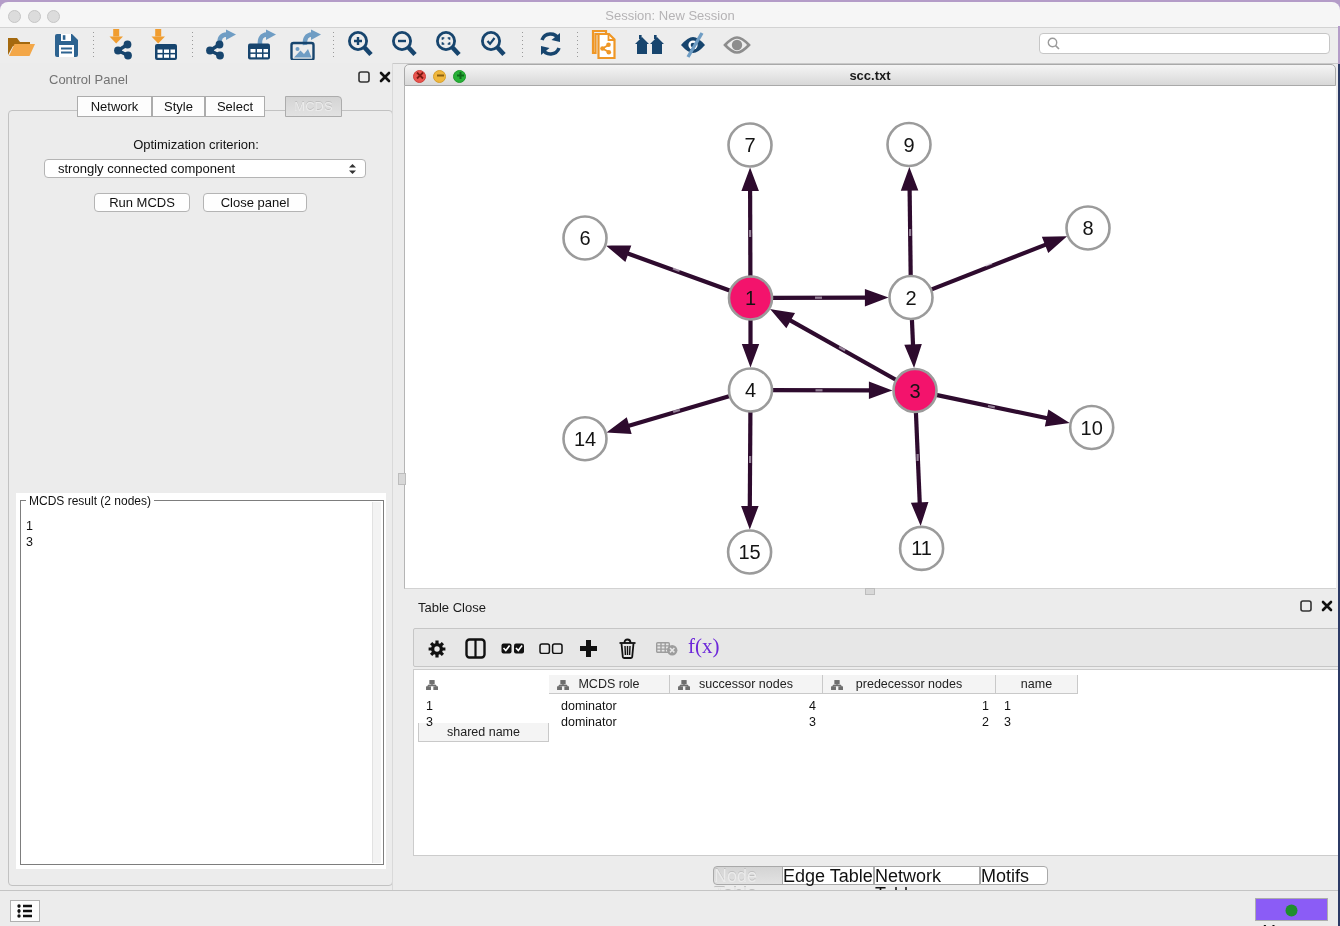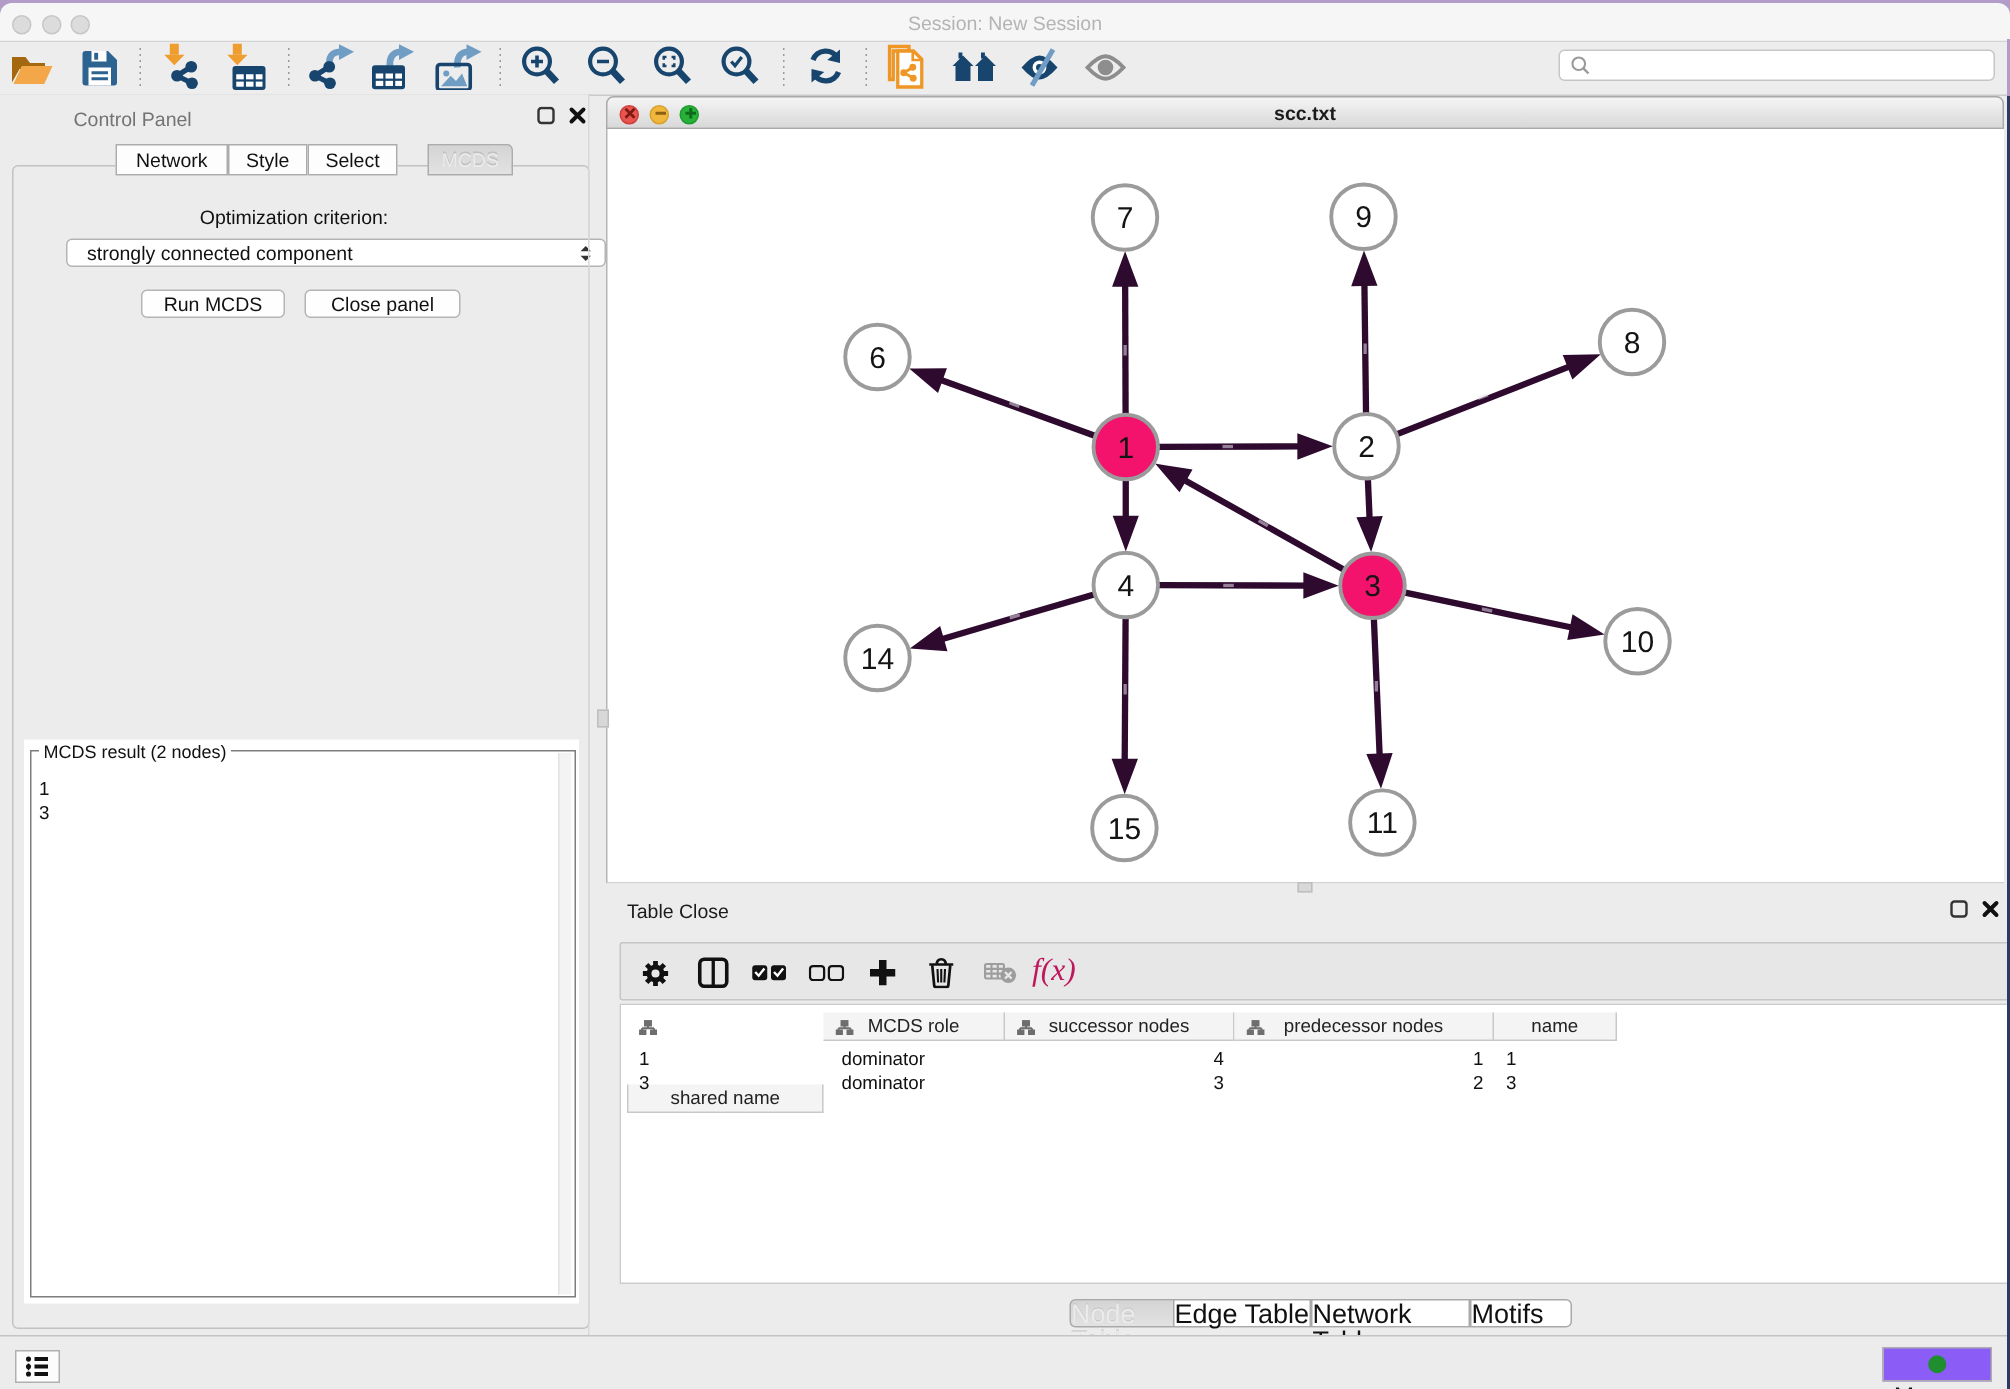--- a/index.html
+++ b/index.html
@@ -28,21 +28,21 @@
 #cpHdr{position:absolute;left:13px;top:9px;font-size:13px;color:#737373;margin-left:36px;}
 .tab{position:absolute;top:0;height:21px;line-height:19px;text-align:center;
   background:#fdfdfd;border:1px solid #acacac;box-sizing:border-box;z-index:5;
   font-size:13px;color:#111;}
 .tabsel{background:linear-gradient(#d4d4d4,#e2e2e2) !important;color:#ebebeb !important;
   text-shadow:0 -1px 0 #c0c0c0;margin-left:20px;}
 #cpBox{position:absolute;left:8px;top:47px;width:383px;height:774px;
   background:#ececec;border:1px solid #c2c2c2;border-radius:4px;}
 #optLabel{position:absolute;left:0;top:74px;width:100%;text-align:center;
   font-size:13px;color:#111;}
-#dropdown{position:absolute;left:44px;top:96px;width:360px;height:19px;
+#dropdown{position:absolute;left:44px;top:96px;width:322px;height:19px;
   background:#fff;border:1px solid #b4b4b4;border-radius:4px;box-sizing:border-box;
   font-size:13px;color:#111;line-height:17px;padding-left:13px;}
 .btn{position:absolute;top:130px;height:19px;background:#fefefe;
   border:1px solid #b4b4b4;border-radius:4px;box-sizing:border-box;
   font-size:13px;color:#111;text-align:center;line-height:17px;}
 #resultWhite{position:absolute;left:16px;top:430px;width:370px;height:376px;
   background:#fff;}
 #fieldset{position:absolute;left:4px;top:7px;width:362px;height:363px;
   border:1px solid #7d7d7d;}
 #legend{position:absolute;left:5px;top:-7px;background:#fff;padding:0 3px;
@@ -372,21 +372,21 @@
     </svg>
     <svg style="position:absolute;left:242px;top:13px;" width="22" height="14">
       <g fill="none" stroke="#9d9d9d" stroke-width="1.4">
         <rect x="0.7" y="0.7" width="12.6" height="9.6" rx="1"></rect>
         <path d="M0.7 3.9 L13.3 3.9 M0.7 7.1 L13.3 7.1 M5 0.7 L5 10.3 M9.2 0.7 L9.2 10.3"></path>
       </g>
       <circle cx="16.2" cy="8.2" r="5.2" fill="#9d9d9d"></circle>
       <path d="M14 6 L18.4 10.4 M18.4 6 L14 10.4" stroke="#e7e7e7" stroke-width="1.5"></path>
     </svg>
     <div style="position:absolute;left:274px;top:5px;font-family:'Liberation Serif',serif;
-      font-style:italic;font-size:21px;color:#be185d;text-align:right;">f(x)</div>
+      font-size:21px;color:#6d28d9;text-align:right;">f(x)</div>
   </div>
   <div id="tblArea">
     <div class="th" style="left:4px;width:131px;border-left:1px solid #c9c9c9;margin-top:48px;">shared name</div>
     <div class="th" style="left:135px;width:121px;">MCDS role</div>
     <div class="th" style="left:256px;width:153px;">successor nodes</div>
     <div class="th" style="left:409px;width:173px;">predecessor nodes</div>
     <div class="th" style="left:582px;width:82px;">name</div>
     <svg class="hier" style="position:absolute;left:12px;top:10px;" width="12" height="10">
         <use href="#hicon"></use>
       </svg>

